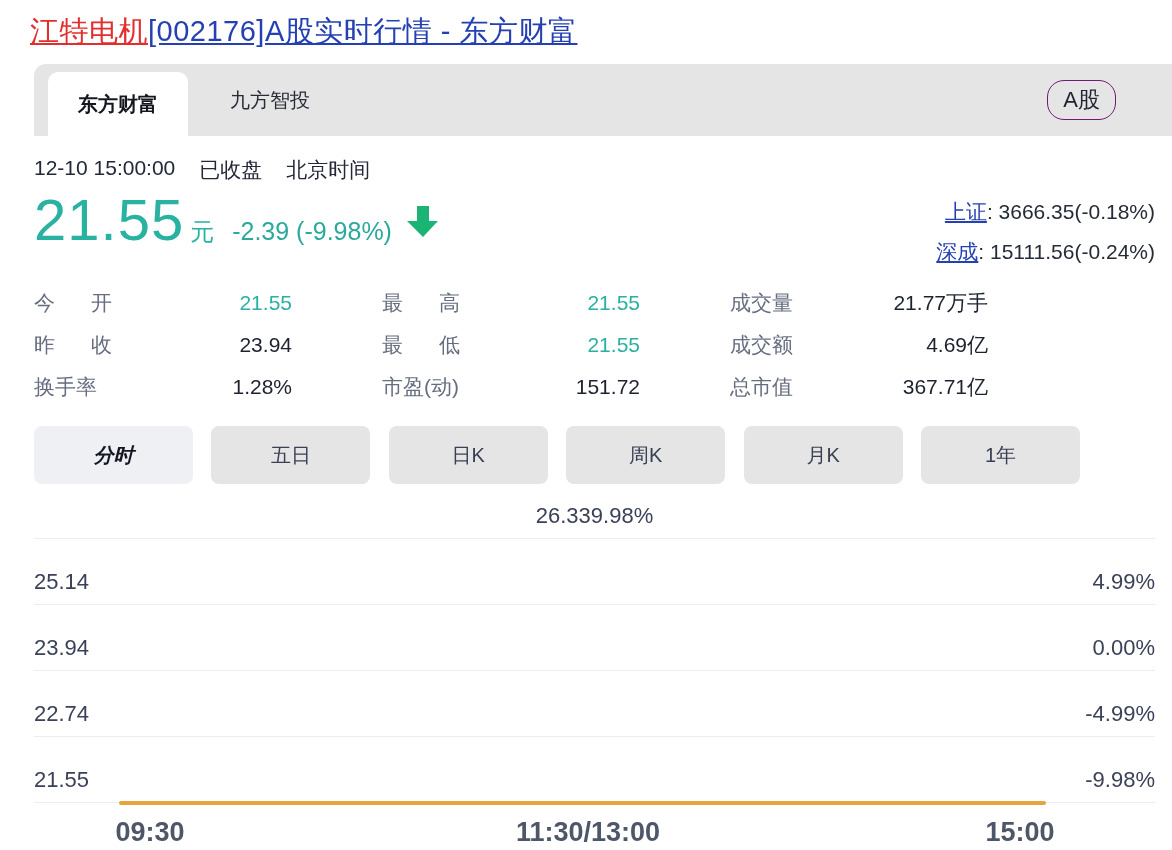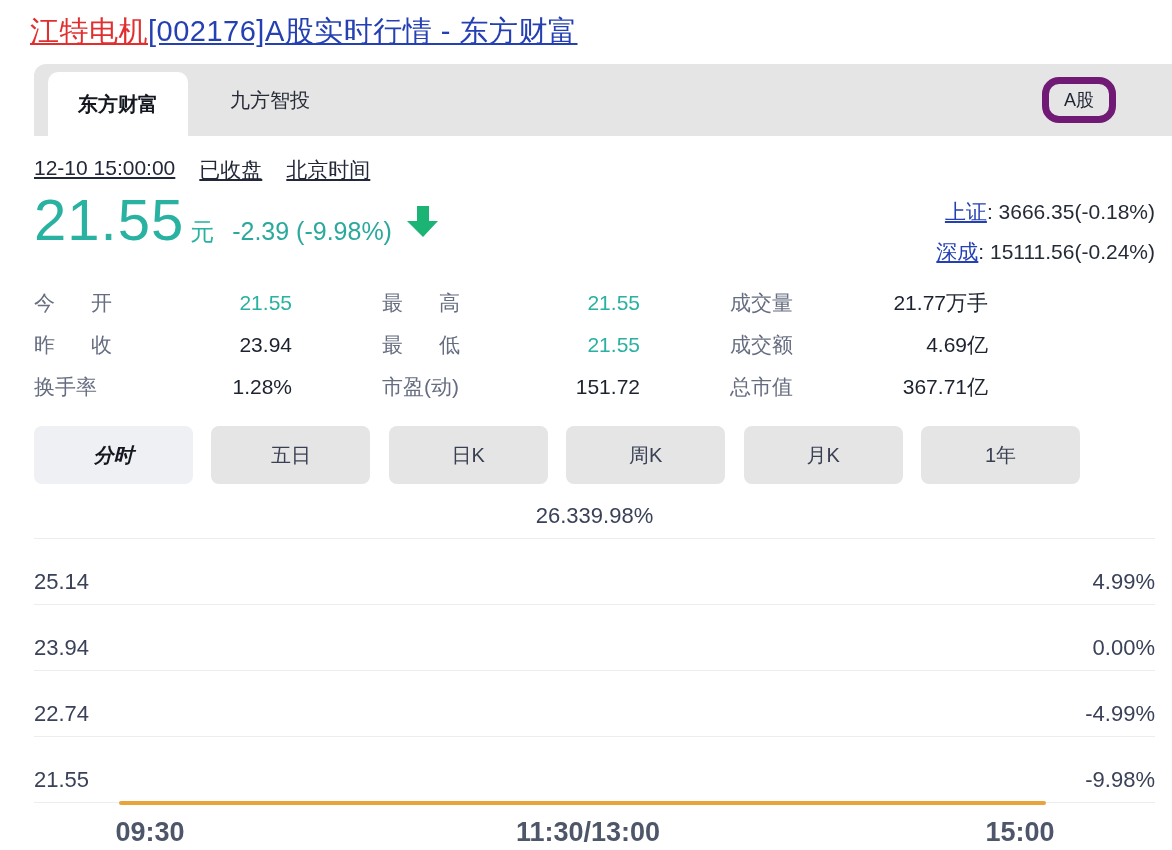--- a/index.html
+++ b/index.html
@@ -13,27 +13,27 @@
 
   
   .tabbar { position:relative; margin:12px 0 0 34px; height:72px; background:#e5e5e5;
             border-top-left-radius:12px; display:flex; align-items:flex-end; }
   .tab-active { margin-left:14px; height:64px; background:#fff; border-radius:10px 10px 0 0;
                 display:flex; align-items:center; padding:0 30px; font-size:20px;
                 font-weight:bold; color:#14171f; }
   .tab-inactive { height:100%; display:flex; align-items:center; padding:0 42px;
                   font-size:20px; color:#272c38; cursor:pointer; }
   .market-pill { position:absolute; right:56px; top:50%; transform:translateY(-50%);
-                 border:7px solid #701a75; border-radius:17px; padding:4px 15px;
-                 font-size:18px; color:#1f2433; cursor:pointer; }
+                 border:1px solid #701a75; border-radius:17px; padding:4px 15px;
+                 font-size:22px; color:#1f2433; cursor:pointer; }
 
   
   .content { width:1121px; margin-left:34px; }
 
-  .status-row { margin-top:20px; font-size:21px; color:#232838; display:flex;text-decoration:underline; }
+  .status-row { margin-top:20px; font-size:21px; color:#232838; display:flex; }
   .status-row span { margin-right:24px; }
 
   .quote-row { margin-top:6px; display:flex; justify-content:space-between; align-items:flex-start; }
   .price-group { display:flex; align-items:baseline; }
   .price  { font-size:58px; color:#29b1a1; line-height:1.05; letter-spacing:1px; }
   .unit   { font-size:24px; color:#29b1a1; margin-left:6px; }
   .change { font-size:25px; color:#2aa99c; margin-left:18px; }
   .arrow-wrap { margin-left:14px; align-self:center; transform:translateY(4px); }
   .indices { text-align:right; font-size:21px; color:#262b38; line-height:40px; padding-top:2px; }
   .idx-link { color:#2440b3; text-decoration:underline; cursor:pointer; }

